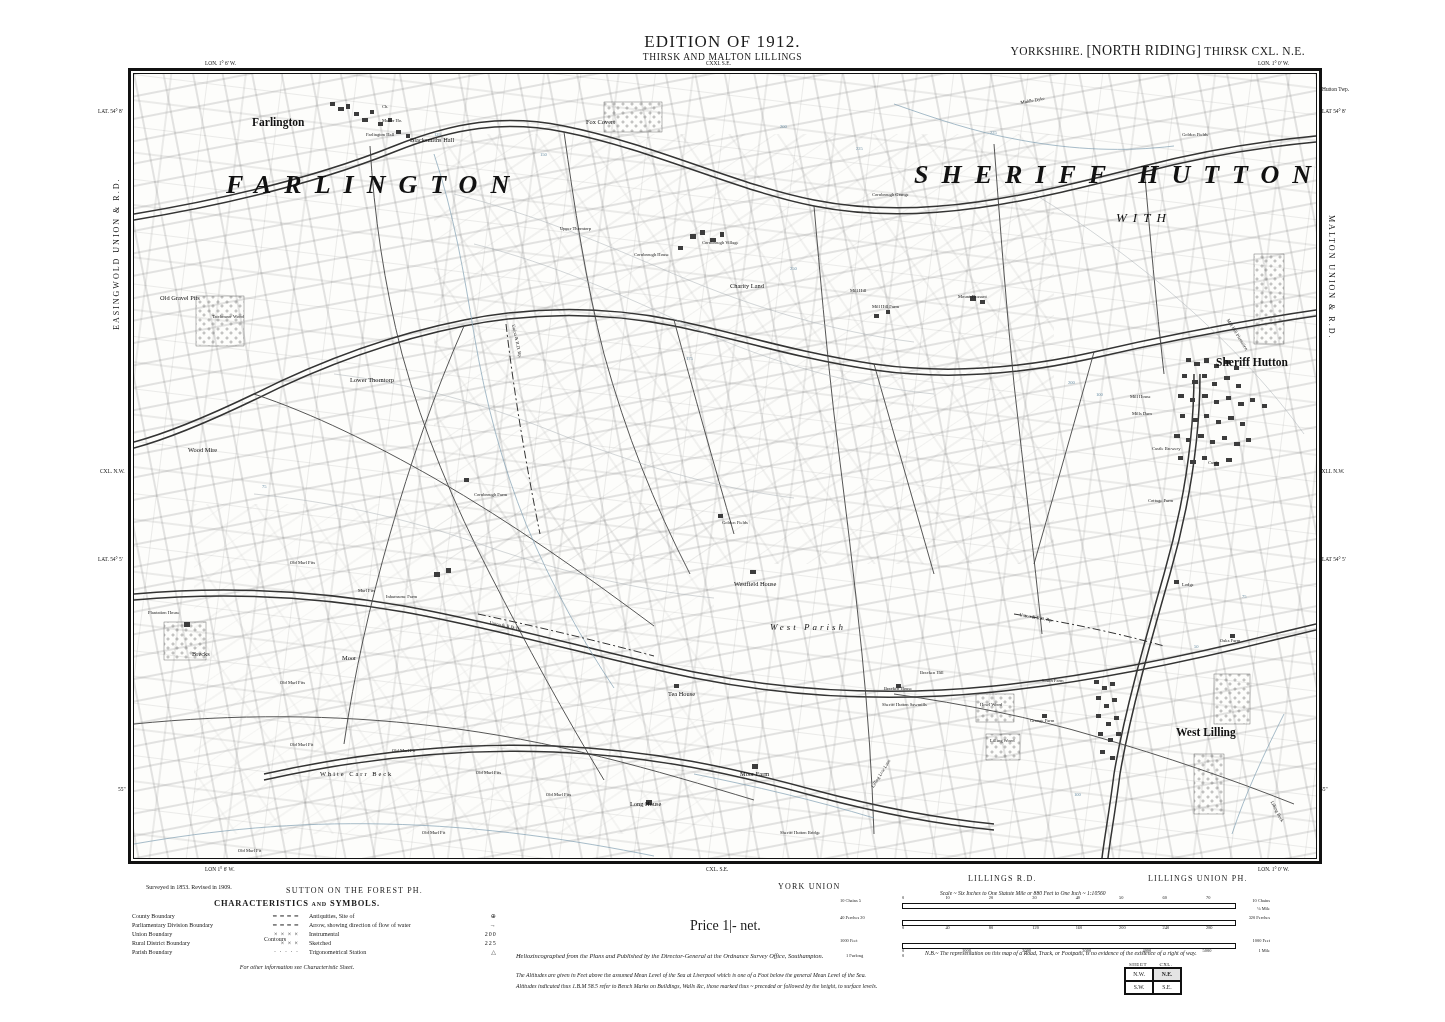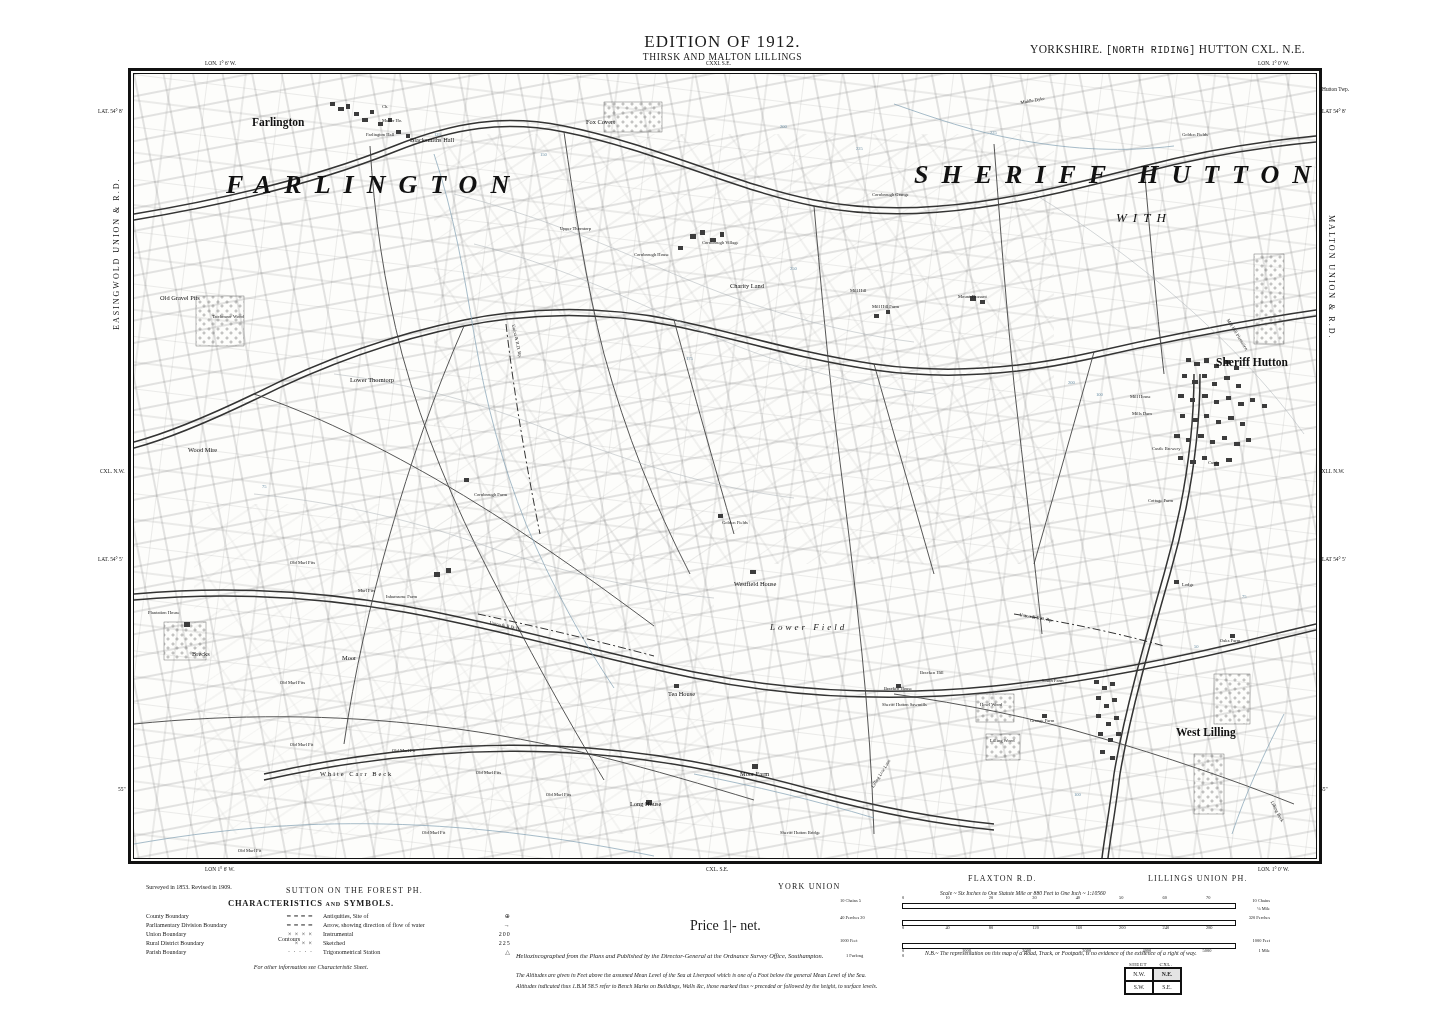--- a/index.html
+++ b/index.html
@@ -5,21 +5,21 @@
   html,body{margin:0;padding:0;background:#ffffff;}
   body{width:1445px;height:1022px;position:relative;overflow:hidden;
        font-family:"Liberation Serif",serif;color:#1a1a1a;}
 
   
   .edition{position:absolute;top:32px;left:0;width:1445px;text-align:center;
            font-size:17px;letter-spacing:1.2px;font-family:"Liberation Serif",serif;}
   .division{position:absolute;top:52px;left:0;width:1445px;text-align:center;
             font-size:9.5px;letter-spacing:.6px;font-variant:small-caps;}
   .sheetref{position:absolute;top:43px;right:140px;font-size:11.5px;letter-spacing:.4px;}
-  .sheetref .br{font-size:10px;font-family:Liberation Mono, monospace;}
+  .sheetref .br{font-size:14px;}
 
   
   .frame{position:absolute;left:128px;top:68px;width:1188px;height:790px;
          border:3px solid #111;background:#fdfdfb;overflow:hidden;}
   .frame-inner{position:absolute;inset:2px;border:1px solid #111;overflow:hidden;}
   .paper{position:absolute;inset:0;overflow:hidden;}
 
   
   .fieldnet{position:absolute;inset:0;opacity:.85;}
 
@@ -31,21 +31,21 @@
   .town{font-size:11.5px;font-weight:bold;color:#111;}
   .place{font-size:6.4px;color:#111;}
   .tiny{font-size:4.6px;color:#222;}
   .tinyblue{font-size:4.6px;color:#6b8fa6;}
   .field-italic{font-size:9px;font-style:italic;letter-spacing:3px;}
 
   
   .edgelab{position:absolute;font-size:5.4px;color:#111;white-space:nowrap;}
   .sidelab{position:absolute;font-size:8px;letter-spacing:2px;color:#111;white-space:nowrap;}
   .surveyed{position:absolute;left:146px;top:884px;font-size:6px;}
-  .charbox{position:absolute;left:146px;top:898px;width:330px;}
+  .charbox{position:absolute;left:132px;top:898px;width:330px;}
   .chartitle{text-align:center;font-size:8.5px;letter-spacing:.8px;font-variant:small-caps;font-weight:bold;}
   .chartable{display:flex;gap:10px;margin-top:4px;font-size:6px;}
   .chcol{flex:1;}
   .chrow{display:flex;justify-content:space-between;align-items:center;height:9px;line-height:9px;}
   .chname{white-space:nowrap;}
   .chsym{width:86px;text-align:right;font-size:6px;letter-spacing:1px;}
   .charfoot{text-align:center;font-size:6px;margin-top:7px;font-style:italic;}
 
   .price{position:absolute;left:690px;top:918px;font-size:14px;}
   .scaletxt{position:absolute;left:940px;top:890px;font-size:5.6px;font-style:italic;}
@@ -71,21 +71,21 @@
   .botlabel{position:absolute;font-size:8px;letter-spacing:1.2px;font-variant:small-caps;}
 </style>
 </head>
 <body>
 
 <div class="edition">EDITION OF 1912.</div>
 <div class="division">THIRSK AND MALTON LILLINGS</div>
 <div class="sheetref">
   <span>YORKSHIRE.</span>
   <span class="br">[NORTH RIDING]</span>
-  <span>HUTTON CXL. N.E.</span>
+  <span>THIRSK CXL. N.E.</span>
 </div>
 
 <div class="edgelab" style="left:205px;top:60px;">LON. 1° 6' W.</div>
 <div class="edgelab" style="left:1258px;top:60px;">LON. 1° 0' W.</div>
 <div class="edgelab" style="left:205px;top:866px;">LON 1° 6' W.</div>
 <div class="edgelab" style="left:1258px;top:866px;">LON. 1° 0' W.</div>
 <div class="edgelab" style="left:98px;top:108px;">LAT. 54° 8'</div>
 <div class="edgelab" style="left:1322px;top:108px;">LAT 54° 8'</div>
 <div class="edgelab" style="left:98px;top:556px;">LAT. 54° 5'</div>
 <div class="edgelab" style="left:1322px;top:556px;">LAT 54° 5'</div>
@@ -340,21 +340,21 @@
       <div class="lbl tiny" style="left:156px;top:668px;">Old Marl Pit</div>
       <div class="lbl tiny" style="left:104px;top:774px;">Old Marl Pit</div>
       <div class="lbl tiny" style="left:288px;top:756px;">Old Marl Pit</div>
 
       <div class="lbl tiny" style="left:646px;top:756px;">Sheriff Hutton Bridge</div>
       <div class="lbl tiny" style="left:736px;top:712px;transform:rotate(-58deg);transform-origin:0 0;">Lilling Low Lane</div>
       <div class="lbl place" style="left:186px;top:696px;letter-spacing:2px;">White Carr Beck</div>
       <div class="lbl tiny" style="left:1140px;top:726px;transform:rotate(62deg);transform-origin:0 0;">Lilling Beck</div>
       <div class="lbl tiny" style="left:1048px;top:58px;">Golden Fields</div>
       <div class="lbl tiny" style="left:886px;top:26px;transform:rotate(-10deg);transform-origin:0 0;">Middle Dyke</div>
-      <div class="lbl field-italic" style="left:636px;top:548px;">Lower Field</div>
+      <div class="lbl field-italic" style="left:636px;top:548px;">West Parish</div>
       <div class="lbl tiny" style="left:382px;top:250px;transform:rotate(78deg);transform-origin:0 0;">Union &amp; R.D. Bp.</div>
       <div class="lbl tiny" style="left:356px;top:546px;transform:rotate(12deg);transform-origin:0 0;">Union &amp; R.D. Bp.</div>
       <div class="lbl tiny" style="left:886px;top:538px;transform:rotate(10deg);transform-origin:0 0;">Union &amp; R.D. Bp.</div>
       <div class="lbl tiny" style="left:1096px;top:244px;transform:rotate(58deg);transform-origin:0 0;">Mill Hill Plantation</div>
 
       <div class="lbl tinyblue" style="left:300px;top:58px;">125</div>
       <div class="lbl tinyblue" style="left:406px;top:78px;">150</div>
       <div class="lbl tinyblue" style="left:552px;top:282px;">175</div>
       <div class="lbl tinyblue" style="left:646px;top:50px;">200</div>
       <div class="lbl tinyblue" style="left:722px;top:72px;">225</div>
@@ -365,21 +365,21 @@
       <div class="lbl tinyblue" style="left:856px;top:56px;">225</div>
       <div class="lbl tinyblue" style="left:934px;top:306px;">200</div>
       <div class="lbl tinyblue" style="left:1108px;top:520px;">75</div>
       <div class="lbl tinyblue" style="left:940px;top:718px;">100</div>
     </div>
   </div>
 </div>
 
 <div class="botlabel" style="left:286px;top:886px;">SUTTON ON THE FOREST PH.</div>
 <div class="botlabel" style="left:778px;top:882px;">YORK UNION</div>
-<div class="botlabel" style="left:968px;top:874px;">FLAXTON R.D.</div>
+<div class="botlabel" style="left:968px;top:874px;">LILLINGS R.D.</div>
 <div class="botlabel" style="left:1148px;top:874px;">LILLINGS UNION PH.</div>
 
 <div class="surveyed">Surveyed in 1853.   Revised in 1909.</div>
 
 <div class="charbox">
   <div class="chartitle">CHARACTERISTICS and SYMBOLS.</div>
   <div class="chartable">
     <div class="chcol">
       <div class="chrow">
           <span class="chname">County Boundary</span>

